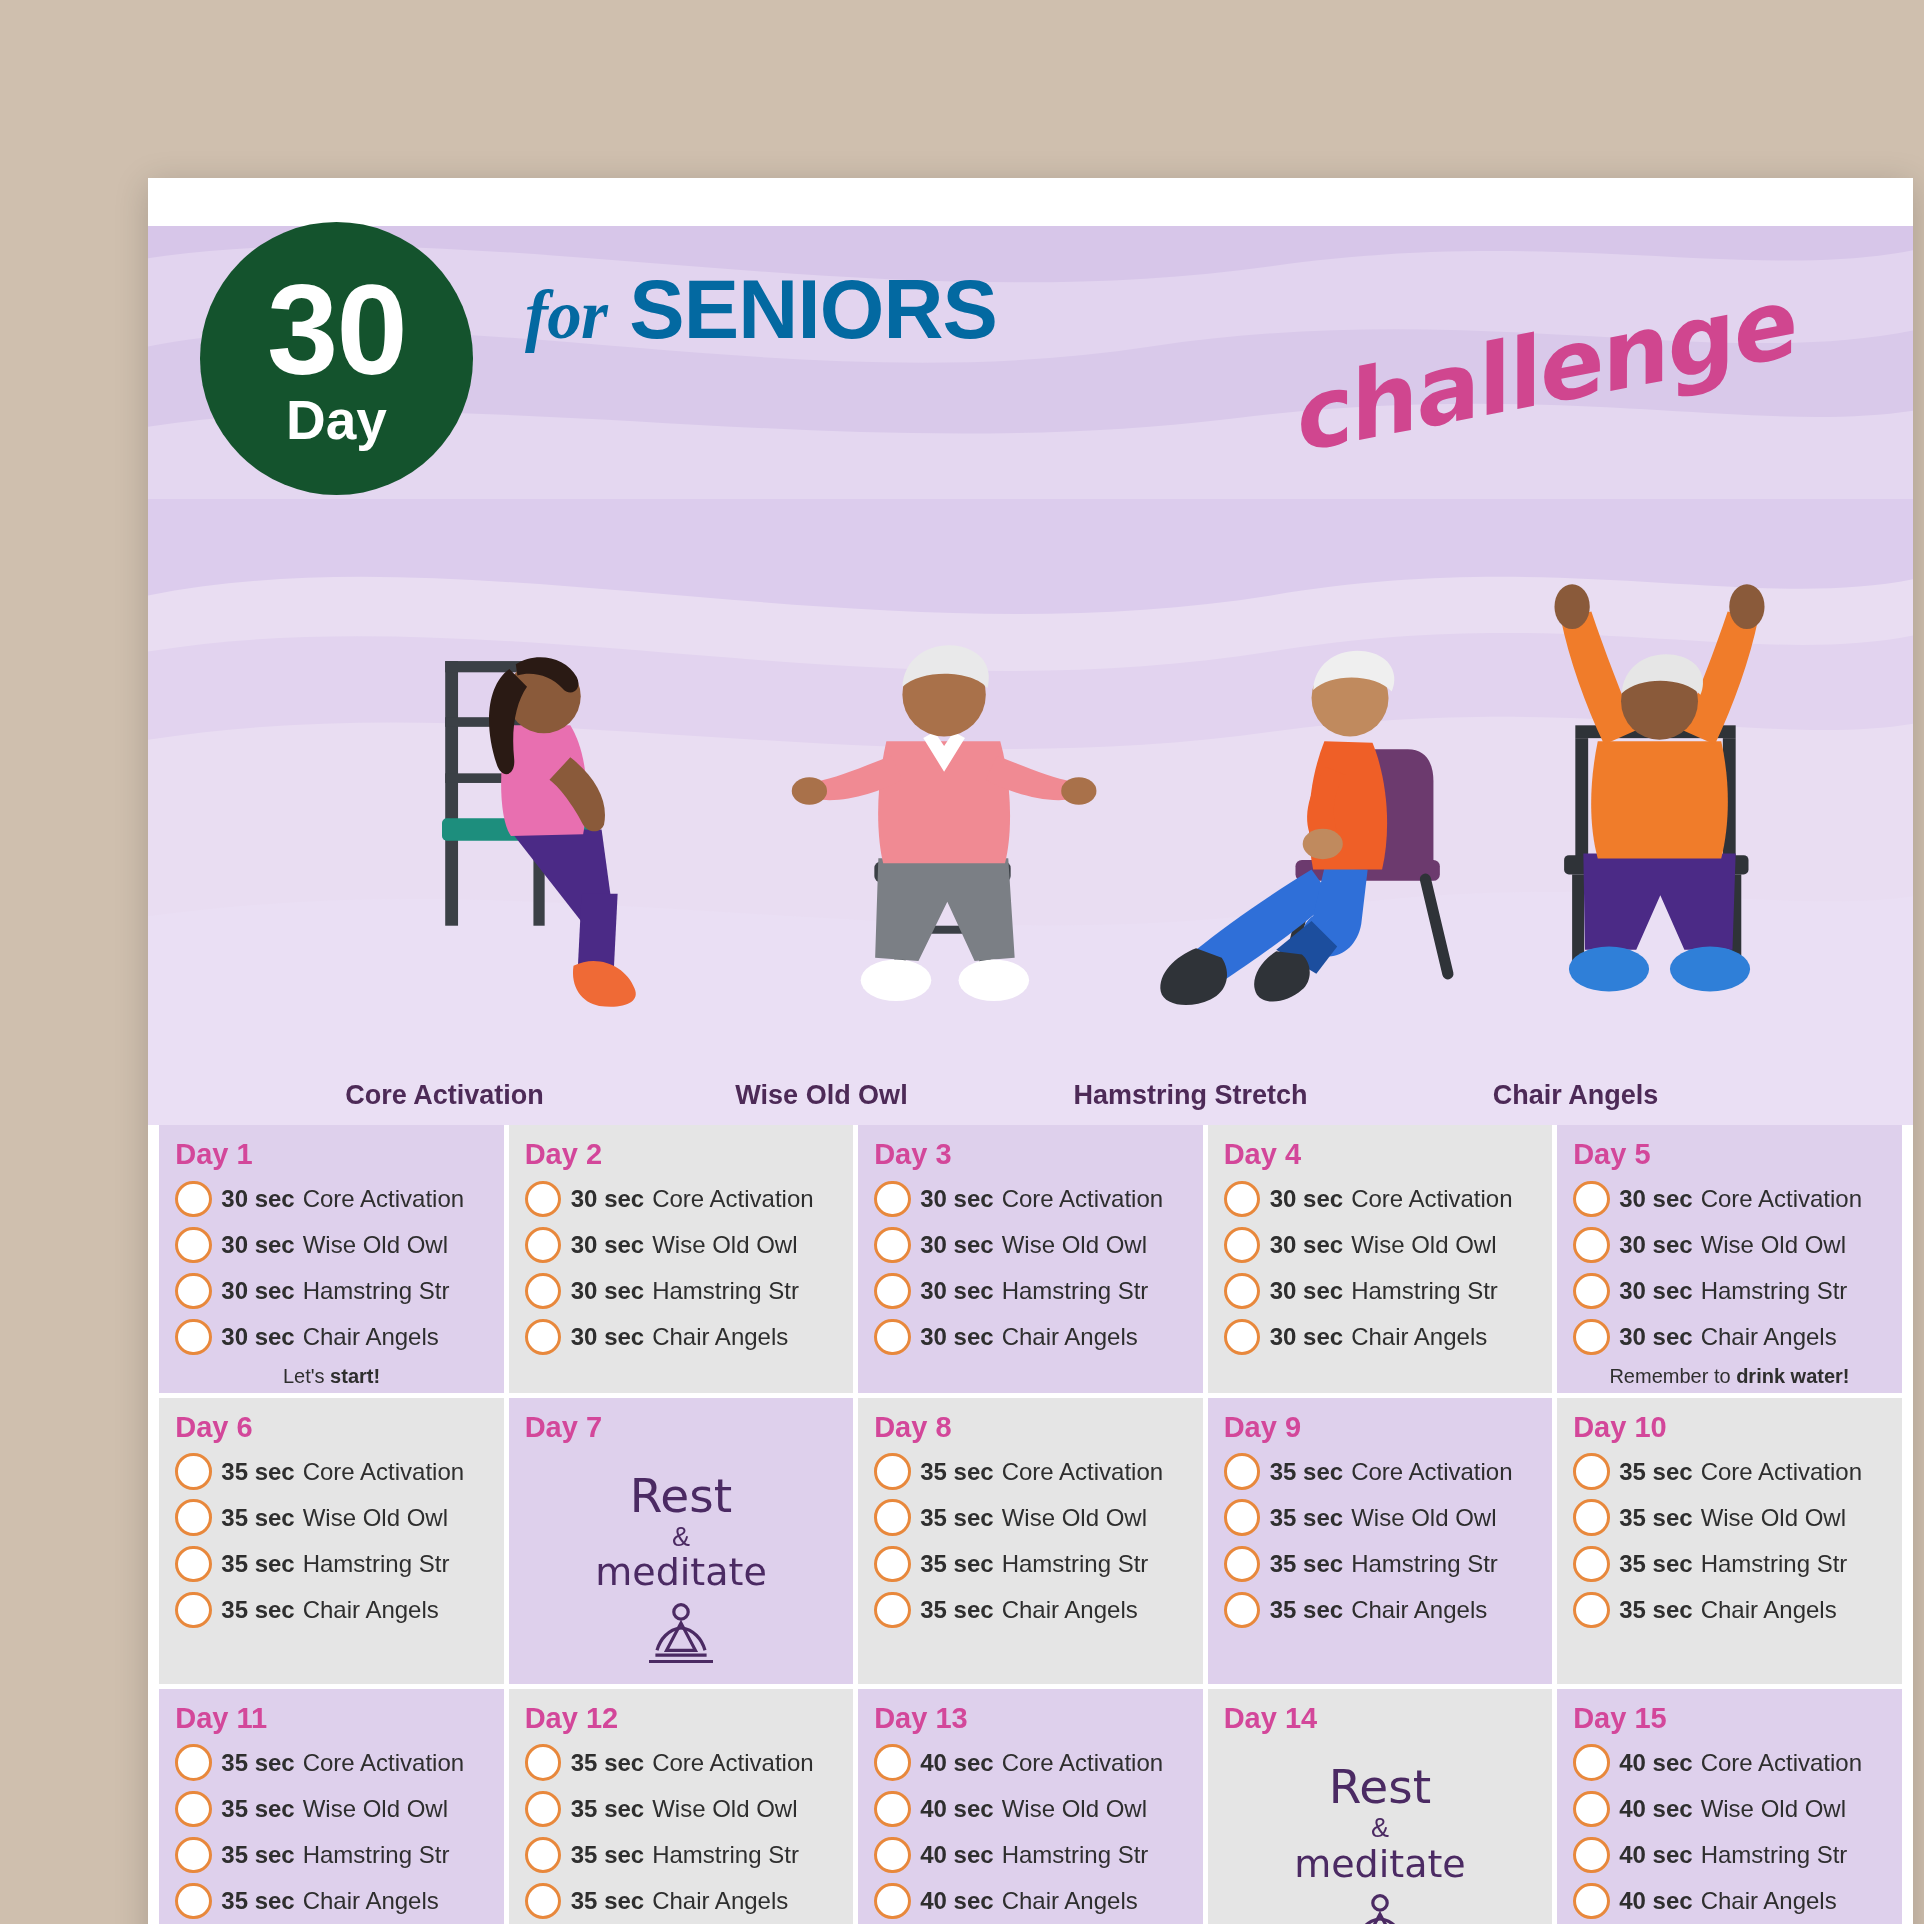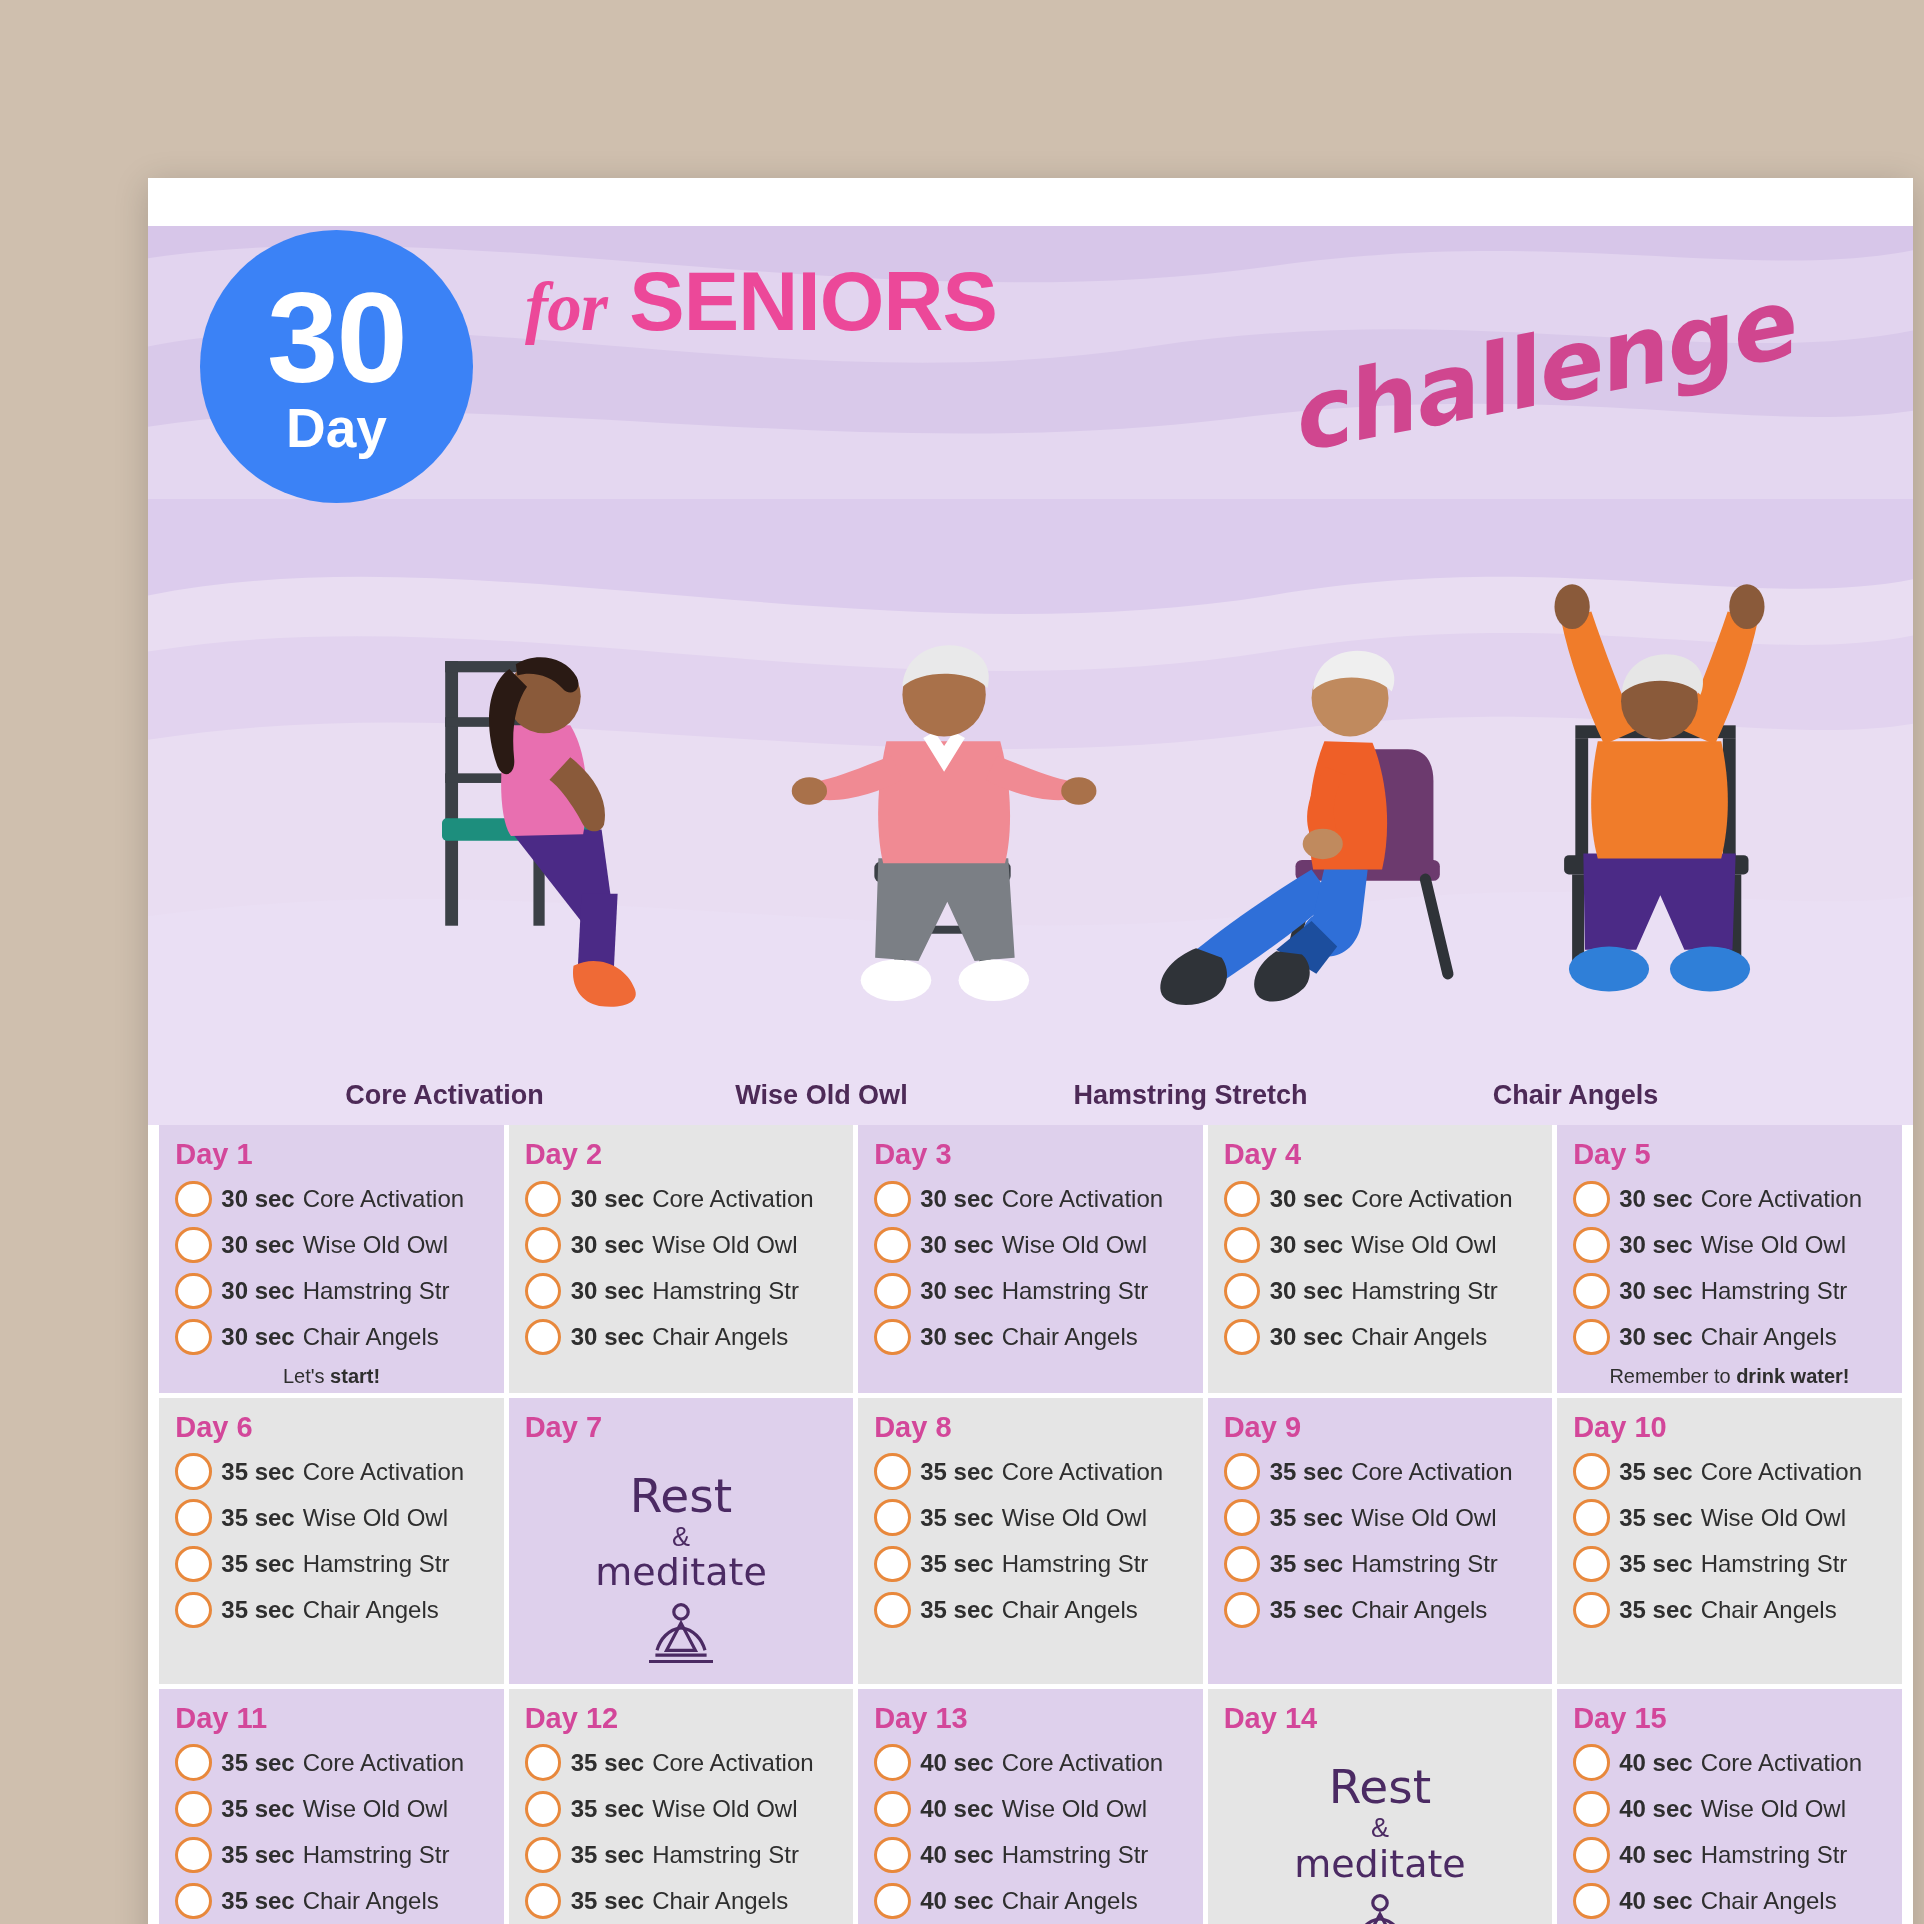--- a/index.html
+++ b/index.html
@@ -29,25 +29,25 @@
   }
   .hdr-waves {
     position: absolute;
     left: 0; top: 48px;
     width: 1765px; height: 273px;
     overflow: hidden;
   }
   .badge {
     position: absolute;
     left: 52px;
-    top: 52px;
+    top: 44px;
     width: 273px;
     height: 273px;
     border-radius: 50%;
-    background: #3b82f6;
+    background: #14532d;
     color: #ffffff;
     display: flex;
     flex-direction: column;
     align-items: center;
     justify-content: center;
     z-index: 4;
   }
   .badge-num {
     font-size: 128px;
     font-weight: bold;
@@ -73,23 +73,24 @@
     letter-spacing: -0.8px;
     line-height: 1.02;
   }
   .title-l1 .thin {
     font-family: "DejaVu Sans", sans-serif;
     font-weight: bold;
   }
   .title-l2 {
     font-size: 83px;
     font-weight: bold;
-    color: #ec4899;
+    color: #0369a1;
     letter-spacing: -0.8px;
     line-height: 1.05;
+    margin-top: 8px;
   }
   .title-l2 .for {
     font-style: italic;
     font-size: 69px;
     font-family: "Liberation Serif", serif;
     font-weight: bold;
   }
   .challenge {
     position: absolute;
     left: 1143px;

